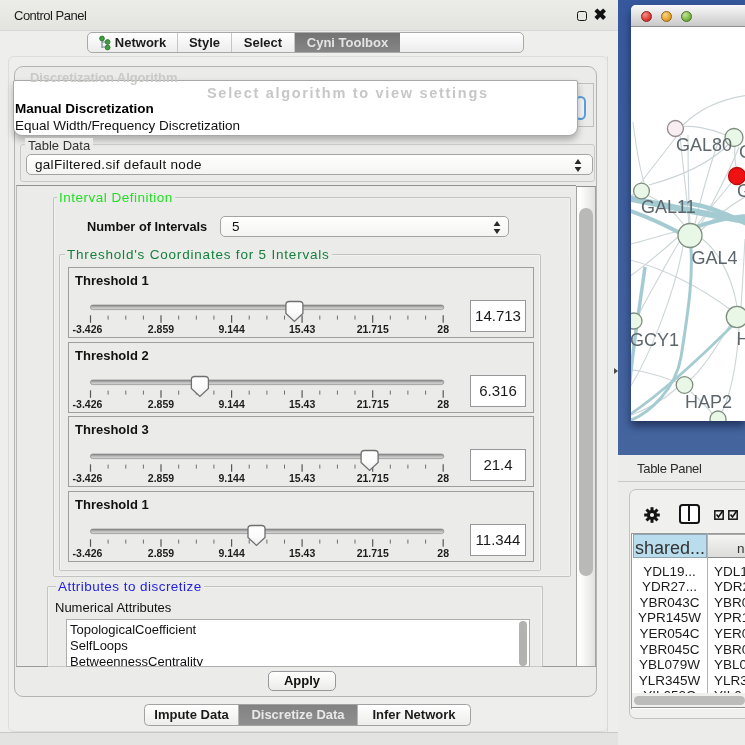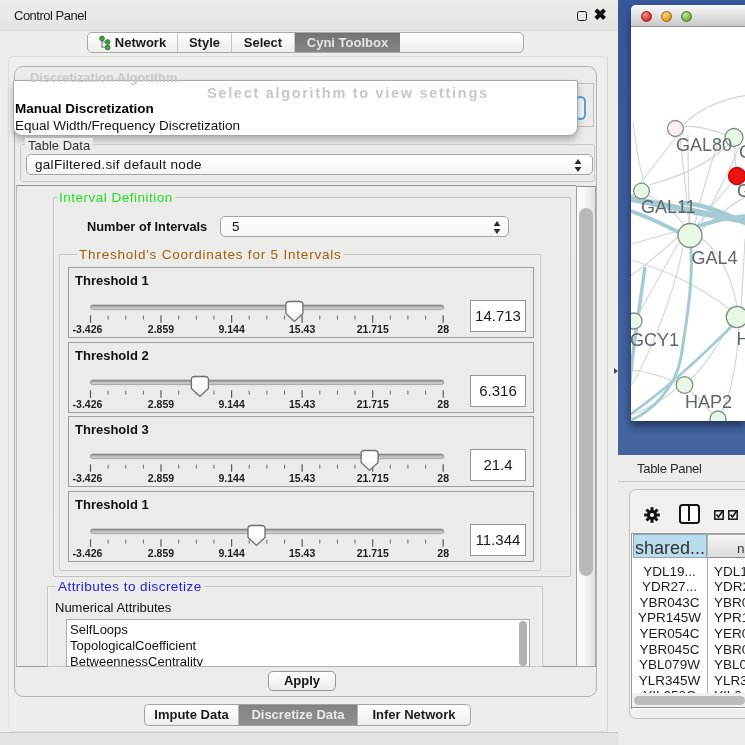--- a/index.html
+++ b/index.html
@@ -45,21 +45,21 @@
 #scrollthumb{left:579px;top:208px;width:14px;height:368px;border-radius:7px;background:#b9b9b7;}
 
 .group{border:1px solid #c3c3c1;border-radius:2px;box-sizing:border-box;
   box-shadow:inset 0 0 0 0.5px #f8f8f6;}
 .gtitle{font-size:13.5px;background:#ebebe9;padding:0 2px;white-space:nowrap;}
 #ivgroup{left:53px;top:197px;width:518px;height:380px;}
 #ivtitle{left:57px;top:190px;color:#1fdf1f;letter-spacing:0.5px;}
 #numlabel{left:87px;top:219px;font-size:12.8px;font-weight:700;color:#111;}
 #spinner{left:220px;top:216px;width:289px;height:21px;line-height:20px;padding-left:11px;}
 #thgroup{left:59px;top:254px;width:482px;height:317px;}
-#thtitle{left:65px;top:247px;color:#a16207;letter-spacing:0.8px;margin-left:12px;}
+#thtitle{left:65px;top:247px;color:#15803d;letter-spacing:0.8px;}
 .thbox{left:68px;width:466px;height:71px;border:1px solid #9e9e9c;background:#ebebe9;box-sizing:border-box;}
 .thlabel{font-size:13px;font-weight:700;color:#111;}
 .vfield{left:470px;width:56px;height:32px;background:#fff;border:1px solid #97979a;box-sizing:border-box;
   font-size:15px;color:#1a1a1a;text-align:center;line-height:30px;}
 
 #atgroup{left:47px;top:586px;width:496px;height:81px;border-bottom:none;}
 #attitle{left:56px;top:579px;color:#2222dd;letter-spacing:0.45px;}
 #numattr{left:55px;top:600px;font-size:13px;font-weight:400;color:#111;}
 #attrlist{left:66px;top:619px;width:464px;height:48px;background:#fff;border:1px solid #aeaeac;box-sizing:border-box;overflow:hidden;}
 #attrlist div{font-size:13px;color:#111;padding-left:3px;height:16px;line-height:16px;}
@@ -344,22 +344,22 @@
     <text x="304.7" y="66" font-size="10.5" font-weight="bold" fill="#1c1c1c" text-anchor="middle" font-family="Liberation Sans, sans-serif">21.715</text>
     <text x="375.2" y="66" font-size="10.5" font-weight="bold" fill="#1c1c1c" text-anchor="middle" font-family="Liberation Sans, sans-serif">28</text>
     <path d="M 180.0 46.5 L 180.0 37.5 Q 180.0 34.5 183.5 34.5 L 193.5 34.5 Q 197.0 34.5 197.0 37.5 L 197.0 46.5 L 188.5 54.4 Z" fill="url(#th4)" stroke="#6f6f6f" stroke-width="1.3"></path>
   </svg>
 <div class="abs vfield" style="top:523.5px;">11.344</div>
 
 <div class="abs group" id="atgroup"></div>
 <div class="abs gtitle" id="attitle">Attributes to discretize</div>
 <div class="abs" id="numattr">Numerical Attributes</div>
 <div class="abs" id="attrlist">
+  <div>TopologicalCoefficient</div>
   <div>SelfLoops</div>
-  <div>TopologicalCoefficient</div>
   <div>BetweennessCentrality</div>
 </div>
 <div class="abs" id="listthumb"></div>
 
 <div class="abs" id="applybtn">Apply</div>
 <div class="abs" id="btabbar">
   <div class="tab" style="width:94px;">Impute Data</div>
   <div class="tab sel" style="width:119px;">Discretize Data</div>
   <div class="tab" style="width:112px;border-right:none;">Infer Network</div>
 </div>

